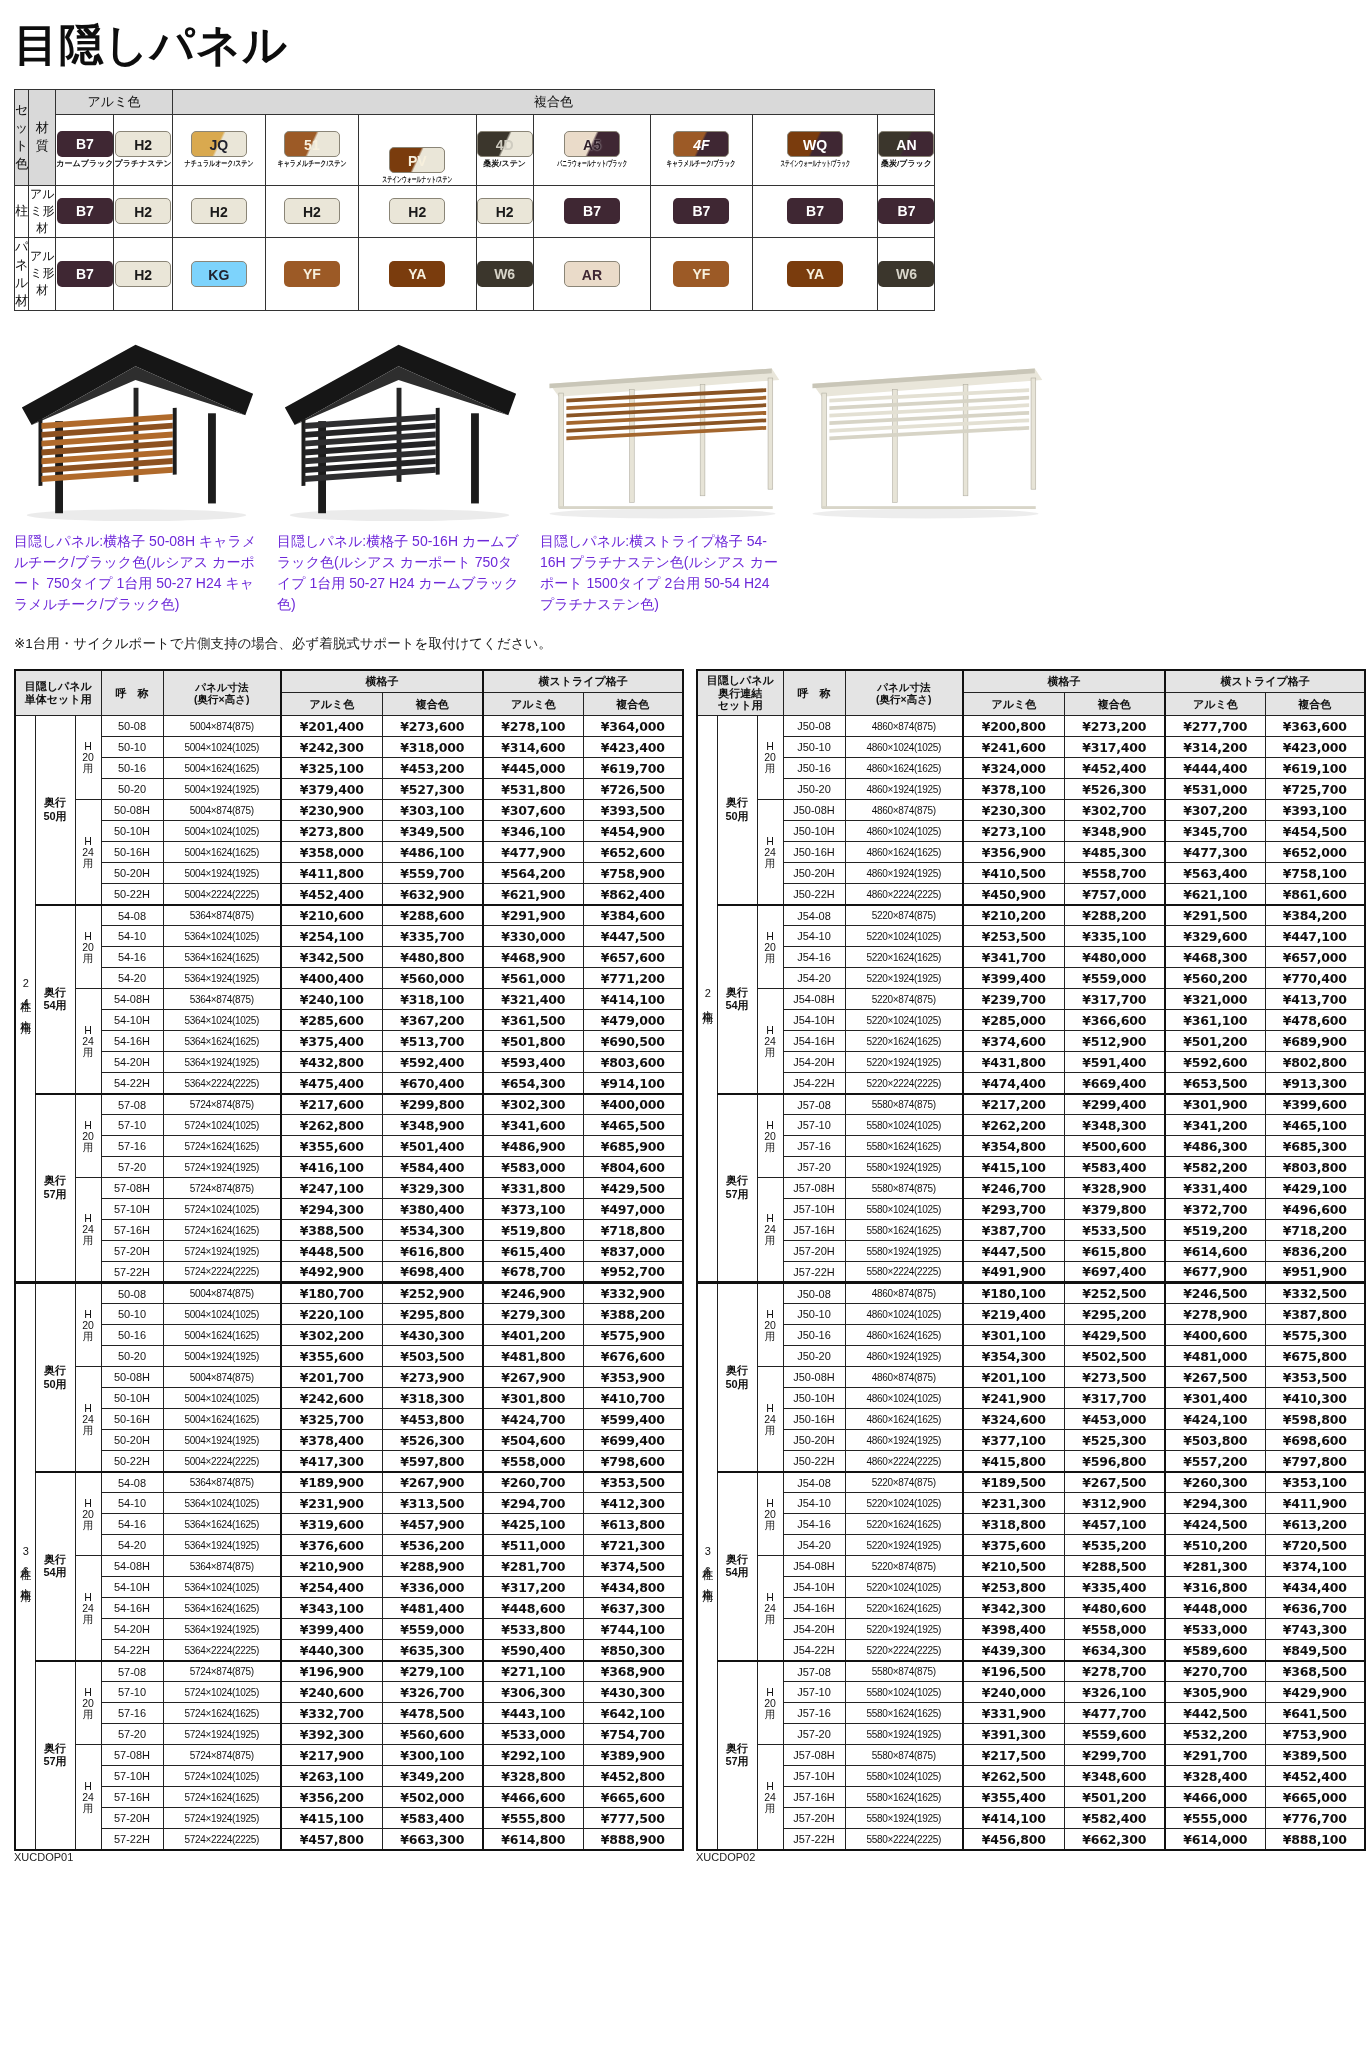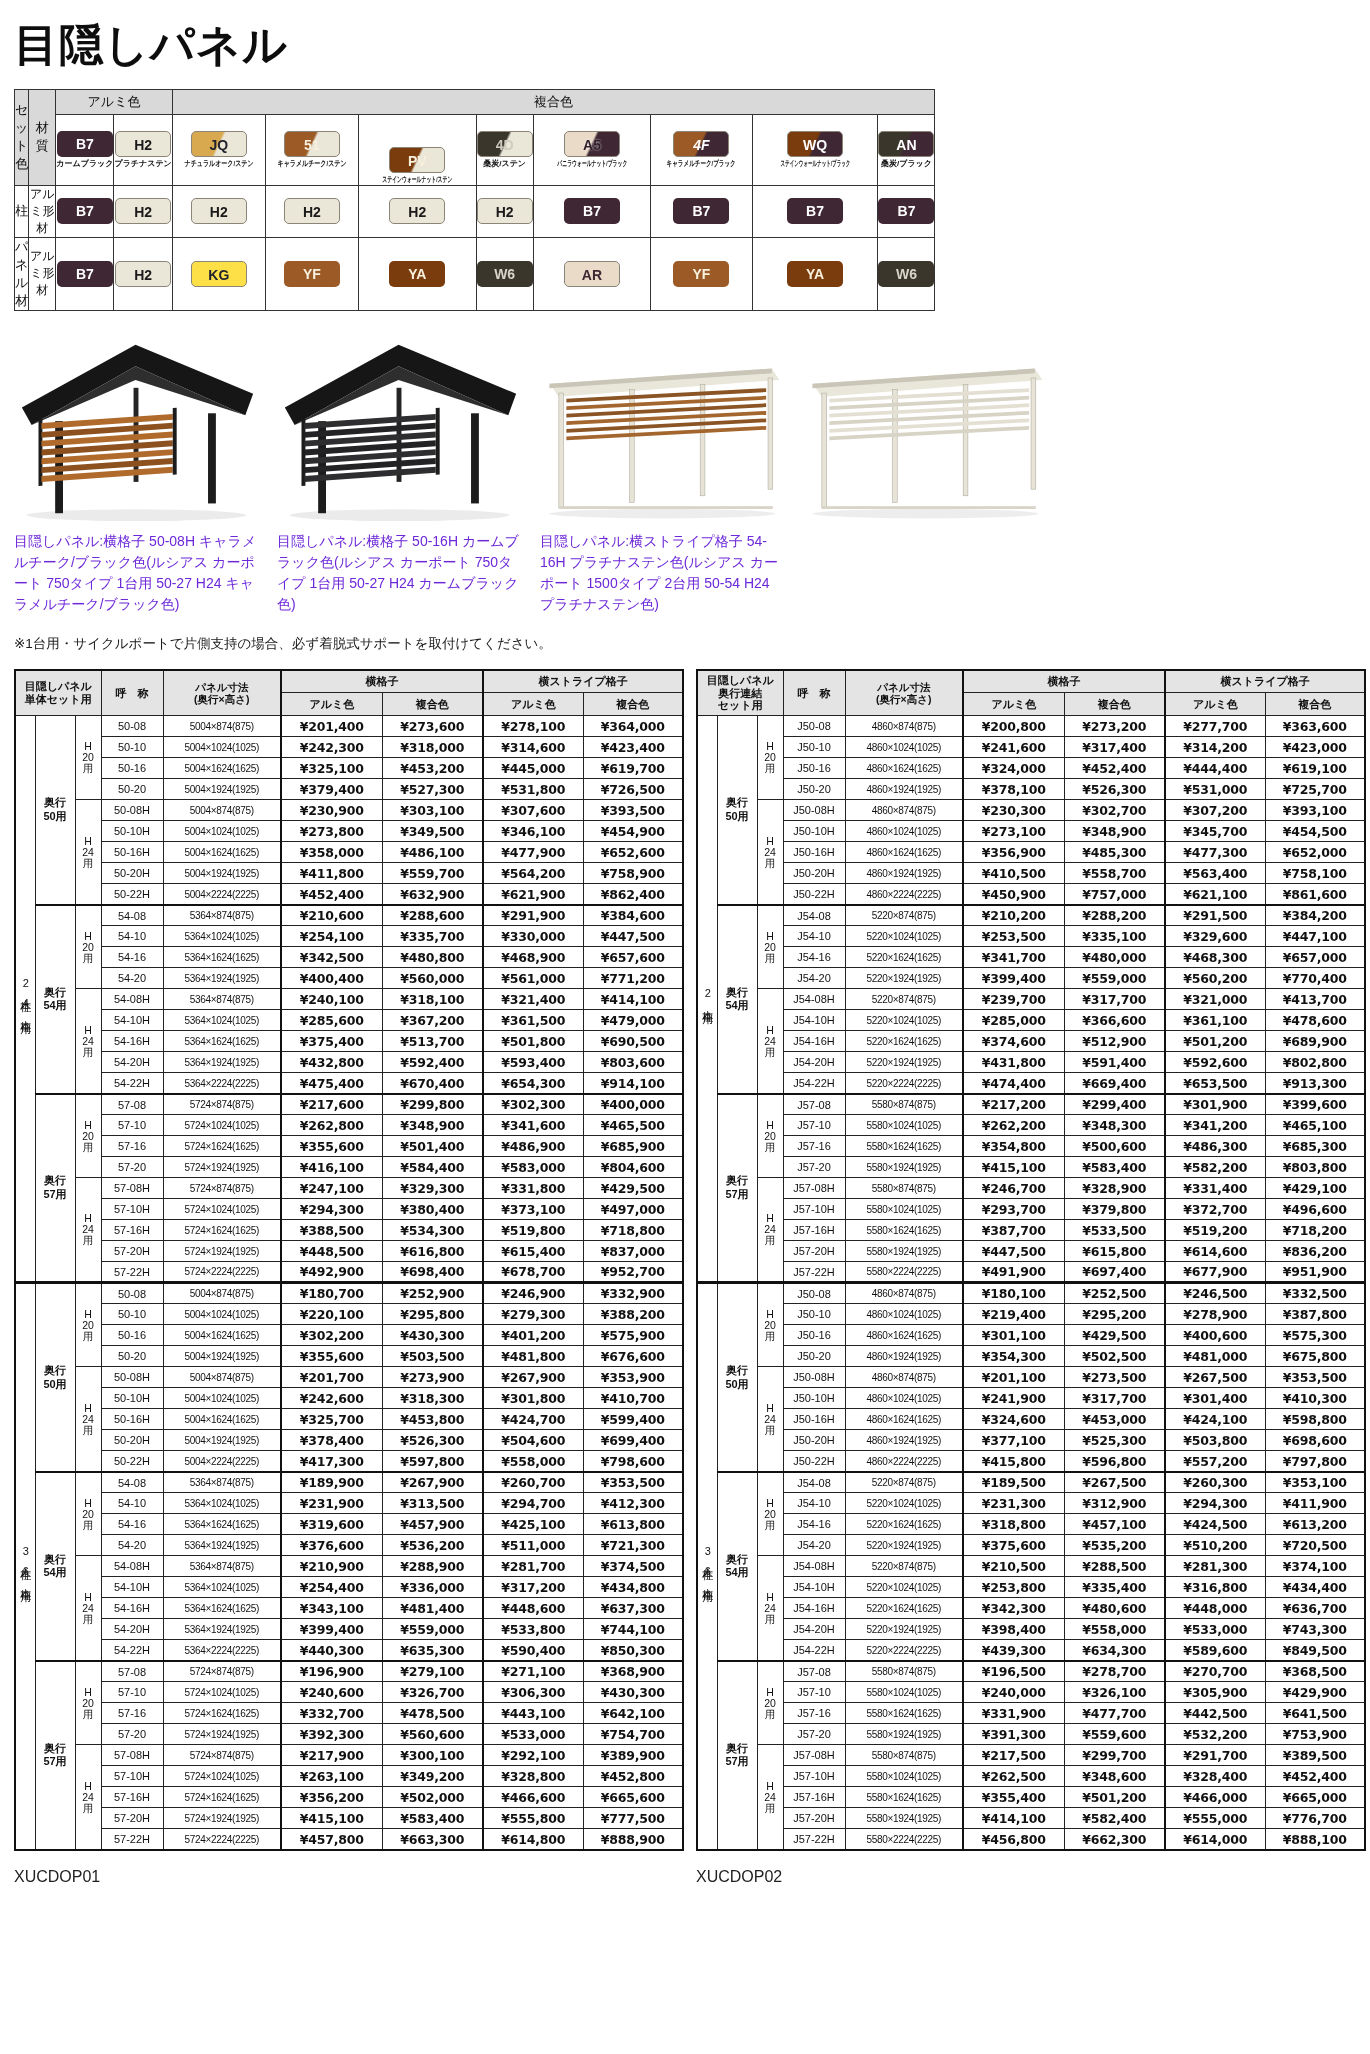--- a/index.html
+++ b/index.html
@@ -41,21 +41,21 @@
   td.p{font-size:12.5px;font-weight:bold;font-family:"DejaVu Sans","Liberation Sans",sans-serif;letter-spacing:-0.2px;}
   td.gp{width:20px;background:#fff;}
   .vtxt{writing-mode:vertical-rl;text-orientation:upright;font-size:11px;letter-spacing:2px;line-height:1;display:inline-block;}
   td.dp{font-size:11px;font-weight:bold;white-space:pre-line;line-height:1.25;background:#fff;}
   td.hl{font-size:10.5px;font-weight:normal;white-space:pre-line;line-height:1.05;}
   td.h20{background:#faf3cf;}
   td.h24{background:#cfe9ec;}
   .bl2{border-left:2.5px solid #111 !important;}
   tr.dsep td{border-top:2.5px solid #111;}
   tr.gsep td{border-top:3.5px solid #111;}
-  .code{font-size:16px;margin-top:17px;color:#222;}
+  .code{font-size:11px;margin-top:0;color:#222;}
 </style>
 </head>
 <body>
 
 <div class="page">
   <h1 class="title">目隠しパネル</h1>
 
   <table class="ct" id="color-table">
       <tbody>
         <tr>
@@ -121,21 +121,21 @@
       <span class="chip " style="background:#3f2733;color:#ffffff;">B7</span></td>
         </tr>
         <tr>
           <td class="lab">パネル材</td>
       <td class="lab" style="font-size:12px">アルミ形材</td>
           <td class="mat">
       <span class="chip " style="background:#3f2733;color:#ffffff;">B7</span></td>
           <td class="mat">
       <span class="chip bordered" style="background:#eae6d8;color:#1a1a1a;">H2</span></td>
           <td class="mat">
-      <span class="chip bordered" style="background:#fde047;color:#20222e;">KG</span></td>
+      <span class="chip bordered" style="background:#7dd3fc;color:#20222e;">KG</span></td>
           <td class="mat">
       <span class="chip " style="background:#9c5a26;color:#f7f0dd;">YF</span></td>
           <td class="mat">
       <span class="chip " style="background:#7a3c0d;color:#f7f0dd;">YA</span></td>
           <td class="mat">
       <span class="chip " style="background:#3b362c;color:#d8d5c9;">W6</span></td>
           <td class="mat">
       <span class="chip bordered" style="background:#eadbc9;color:#3f2733;">AR</span></td>
           <td class="mat">
       <span class="chip " style="background:#9c5a26;color:#f7f0dd;">YF</span></td>

